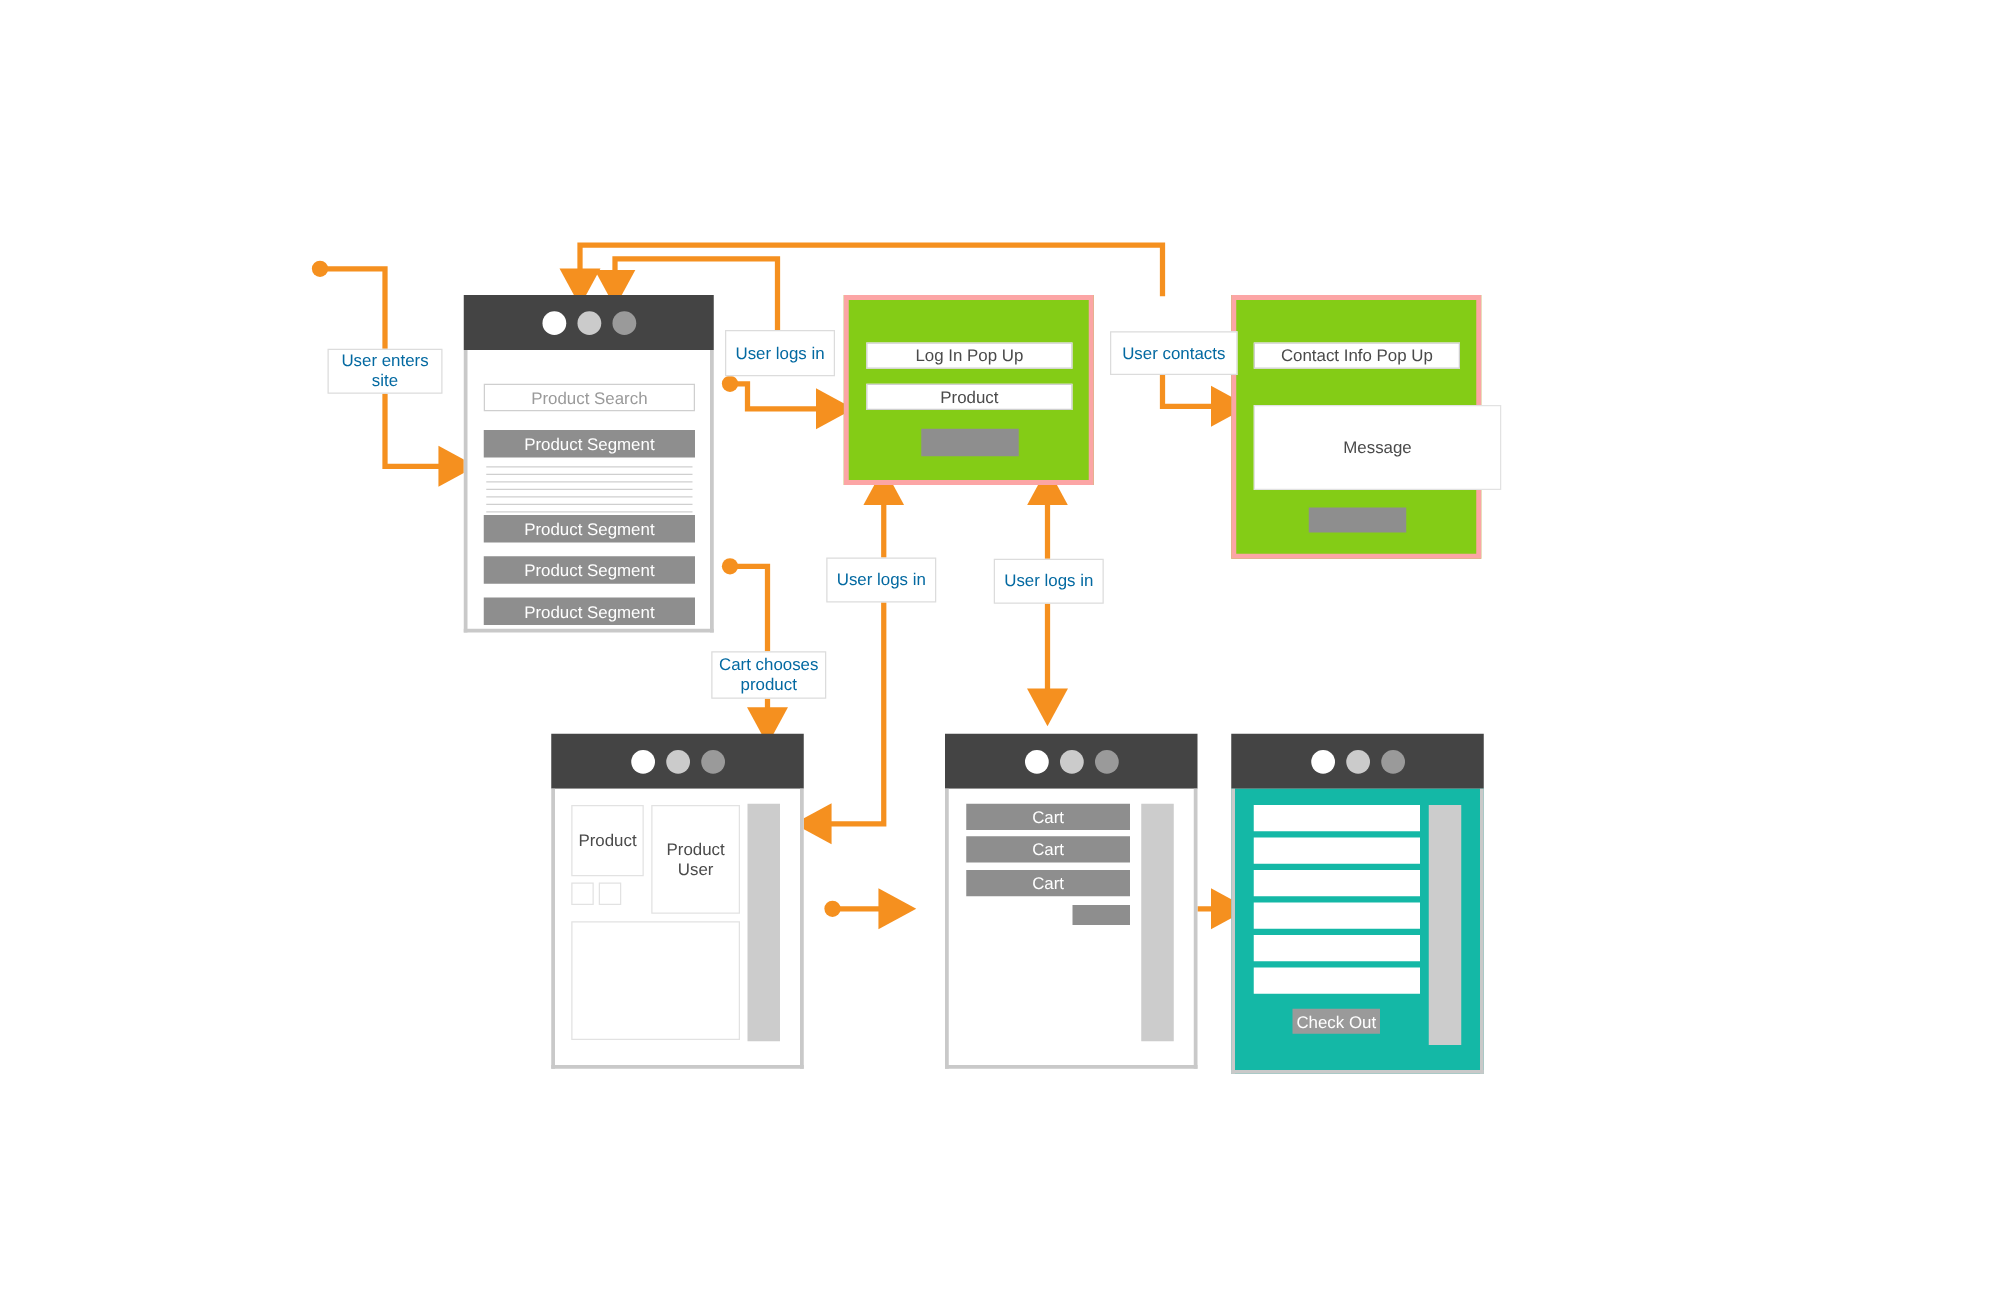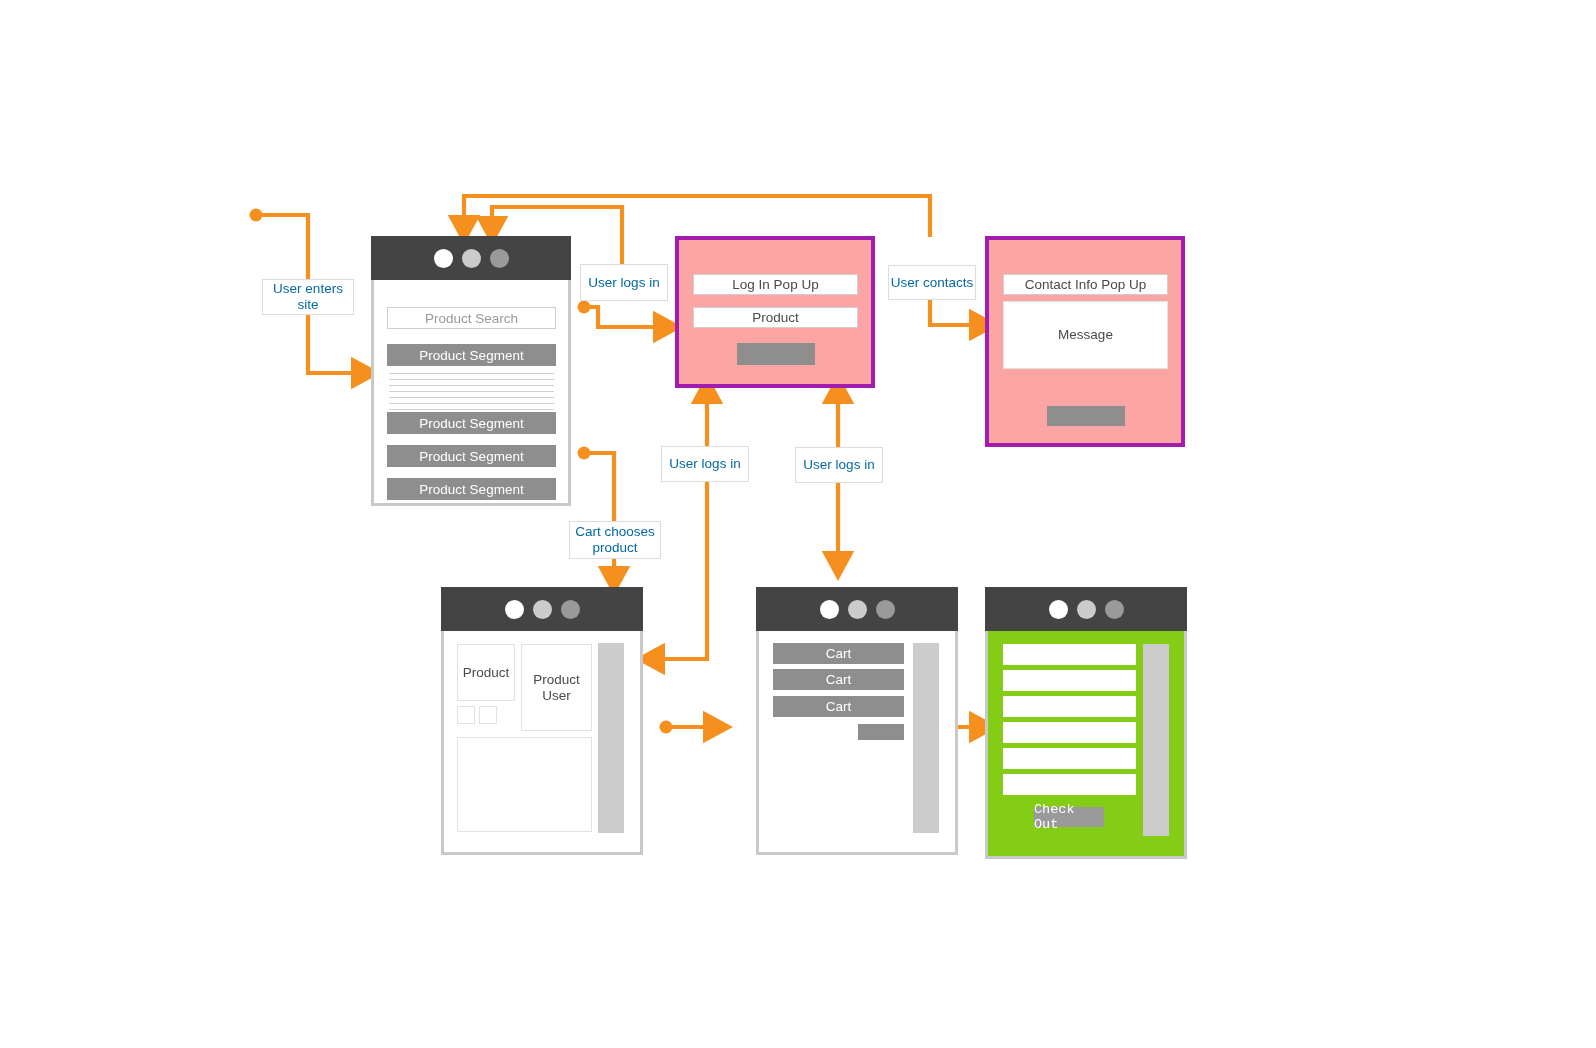--- a/index.html
+++ b/index.html
@@ -38,41 +38,41 @@
   
   .searchbar{position:absolute;border:1px solid #cfcfcf;background:#fff;
              color:#9a9a9a;font-size:13.5px;display:flex;align-items:center;
              justify-content:center;box-sizing:border-box;}
   .seg{position:absolute;background:#8e8e8e;color:#ffffff;font-size:13.5px;
        display:flex;align-items:center;justify-content:center;box-sizing:border-box;}
   .ruleset{position:absolute;}
   .rule{height:1px;background:#cfcfcf;margin-bottom:5px;}
 
   
-  .popup{position:absolute;background:#fca5a5;border:4px solid #a21caf;
+  .popup{position:absolute;background:#84cc16;border:4px solid #fca5a5;
          box-sizing:border-box;z-index:4;}
   .field{position:absolute;border:1px solid #cfcfcf;background:#fff;
          color:#4a4a4a;font-size:13.5px;display:flex;align-items:center;
          justify-content:center;box-sizing:border-box;}
   .greybtn{position:absolute;background:#8e8e8e;box-sizing:border-box;}
 
   
   .box{position:absolute;border:1px solid #e2e2e2;background:#fff;
        color:#4a4a4a;font-size:13.5px;display:flex;align-items:center;
        justify-content:center;text-align:center;line-height:16px;
        box-sizing:border-box;}
   .scroll{position:absolute;background:#cccccc;}
 
   
   .cartrow{position:absolute;background:#8e8e8e;color:#ffffff;font-size:13.5px;
            display:flex;align-items:center;justify-content:center;box-sizing:border-box;}
 
   
-  .dkbody{background:#84cc16;border:3px solid #c9c9c9;border-top:none;
-          box-sizing:border-box;position:relative;font-family:Liberation Mono, monospace;}
+  .dkbody{background:#14b8a6;border:3px solid #c9c9c9;border-top:none;
+          box-sizing:border-box;position:relative;}
   .wrow{position:absolute;background:#ffffff;}
   .checkoutbtn{position:absolute;background:#9a9a9a;color:#ffffff;font-size:13.5px;
                display:flex;align-items:center;justify-content:center;box-sizing:border-box;}
 </style>
 </head>
 <body>
 
 <div id="stage">
 
   <svg id="wires" viewBox="0 0 1596 1048" xmlns="http://www.w3.org/2000/svg">
@@ -141,21 +141,21 @@
   </div>
 
   <div class="popup" style="left:675px;top:236px;width:200px;height:152px;">
     <div class="field" style="left:14px;top:34px;width:165px;height:21px;">Log In Pop Up</div>
     <div class="field" style="left:14px;top:67px;width:165px;height:21px;">Product</div>
     <div class="greybtn" style="left:58px;top:103px;width:78px;height:22px;"></div>
   </div>
 
   <div class="popup" style="left:985px;top:236px;width:200px;height:211px;">
     <div class="field" style="left:14px;top:34px;width:165px;height:21px;">Contact Info Pop Up</div>
-    <div class="box" style="left:14px;top:61px;width:165px;height:68px;">Message</div>
+    <div class="box" style="left:14px;top:84px;width:198px;height:68px;">Message</div>
     <div class="greybtn" style="left:58px;top:166px;width:78px;height:20px;"></div>
   </div>
 
   <div class="win" style="left:441px;top:587px;width:202px;height:268px;">
     <div class="titlebar">
       <span class="dot d1"></span>
       <span class="dot d2"></span>
       <span class="dot d3"></span>
     </div>
     <div class="winbody" style="height:224px;">
@@ -198,21 +198,21 @@
       <div class="wrow" style="left:15px;top:143px;width:133px;height:21px;"></div>
       <div class="checkoutbtn" style="left:46px;top:176px;width:70px;height:20px;">Check Out</div>
       <div class="scroll" style="left:155px;top:13px;width:26px;height:192px;"></div>
     </div>
   </div>
 
   <div class="label" style="left:262px;top:279px;width:92px;height:36px;">User enters site</div>
 
   <div class="label" style="left:580px;top:264px;width:88px;height:37px;">User logs in</div>
 
-  <div class="label" style="left:888px;top:265px;width:88px;height:35px;">User contacts</div>
+  <div class="label" style="left:888px;top:265px;width:102px;height:35px;">User contacts</div>
 
   <div class="label" style="left:661px;top:446px;width:88px;height:36px;">User logs in</div>
 
   <div class="label" style="left:795px;top:447px;width:88px;height:36px;">User logs in</div>
 
   <div class="label" style="left:569px;top:521px;width:92px;height:38px;">
     <span style="white-space:pre-line;">Cart chooses
 product</span>
   </div>
 

